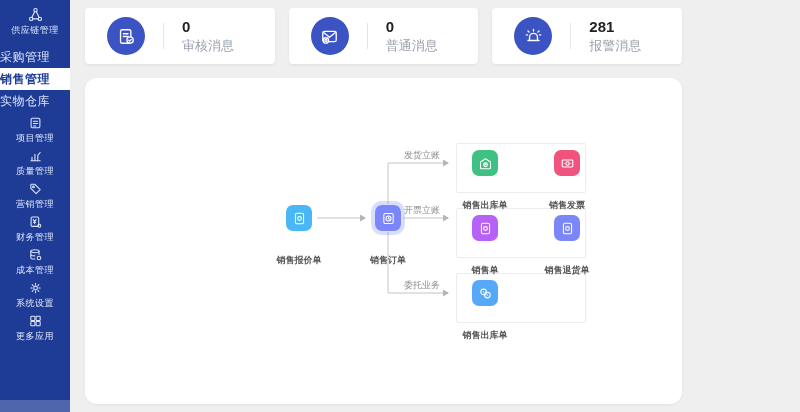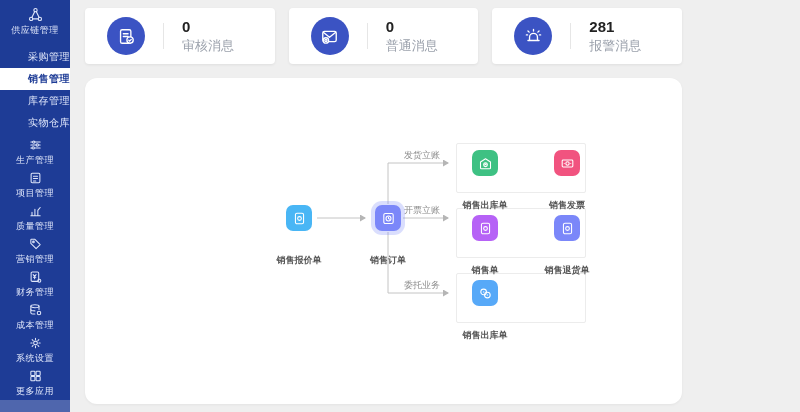--- a/index.html
+++ b/index.html
@@ -7,21 +7,21 @@
               font-family:"Liberation Sans","DejaVu Sans",sans-serif; }
   .app { display:flex; width:692px; height:412px; }
 
   
   .sidebar { width:70px; height:412px; background:#1e3c96; color:#dfe6fa; flex:none;
              display:flex; flex-direction:column; position:relative; overflow:hidden; }
   .sb-head { display:flex; flex-direction:column; align-items:center; padding-top:7px; height:46px; cursor:pointer; }
   .sb-head.short { height:33px; padding-top:4px; justify-content:center; }
   .sb-head svg { width:15px; height:15px; display:block; }
   .sb-head .sb-label { font-size:9px; margin-top:2px; white-space:nowrap; letter-spacing:.5px; }
-  .sb-sub { height:22px; line-height:22px; text-align:right; font-size:10px; cursor:pointer; white-space:nowrap; letter-spacing:.5px; }
+  .sb-sub { height:22px; line-height:22px; text-align:left; font-size:12px; cursor:pointer; white-space:nowrap; letter-spacing:.5px; }
   .sb-sub.selected { background:#ffffff; color:#1e3c96; font-weight:bold; }
   .sb-footer { position:absolute; bottom:0; left:0; width:70px; height:12px; background:rgba(255,255,255,.22); }
 
   
   .main { flex:1; display:flex; flex-direction:column; padding:8px 10px 8px 15px; }
   .cards { display:flex; gap:14px; height:56px; flex:none; }
   .card { flex:1; background:#fff; border-radius:4px; box-shadow:0 1px 3px rgba(0,0,0,.07);
           display:flex; align-items:center; padding:0 0 0 22px; cursor:pointer; }
   .card-ico { width:38px; height:38px; border-radius:50%; background:#3b53c3; flex:none;
               display:flex; align-items:center; justify-content:center; }
@@ -55,32 +55,22 @@
       <svg viewBox="0 0 24 24" fill="none" stroke="#dfe6fa" stroke-width="1.8" stroke-linecap="round">
         <circle cx="12" cy="5" r="2.6"></circle>
           <circle cx="5" cy="19" r="2.6"></circle>
           <circle cx="19" cy="19" r="2.6"></circle>
         <path d="M10.8 7.3L6.2 16.7M13.2 7.3l4.6 9.4M7.6 19h8.8"></path>
       </svg>
       <span class="sb-label">供应链管理</span>
     </div>
     <div class="sb-sub">采购管理</div>
     <div class="sb-sub selected">销售管理</div>
-    <div class="sb-sub">库存管理</div>
     <div class="sb-sub">实物仓库</div>
 
-    <div class="sb-head short">
-      <svg viewBox="0 0 24 24" fill="none" stroke="#dfe6fa" stroke-width="1.8" stroke-linecap="round">
-        <path d="M4 7h16M4 12h16M4 17h16"></path>
-        <circle cx="9" cy="7" r="2" fill="#1e3c96"></circle>
-          <circle cx="15" cy="12" r="2" fill="#1e3c96"></circle>
-          <circle cx="8" cy="17" r="2" fill="#1e3c96"></circle>
-      </svg>
-      <span class="sb-label">生产管理</span>
-    </div>
 
     <div class="sb-head short">
       <svg viewBox="0 0 24 24" fill="none" stroke="#dfe6fa" stroke-width="1.8" stroke-linecap="round">
         <rect x="4.5" y="4" width="15" height="16" rx="2"></rect>
           <path d="M8.5 9h7M8.5 13h7M8.5 17h4"></path>
       </svg>
       <span class="sb-label">项目管理</span>
     </div>
 
     <div class="sb-head short">

